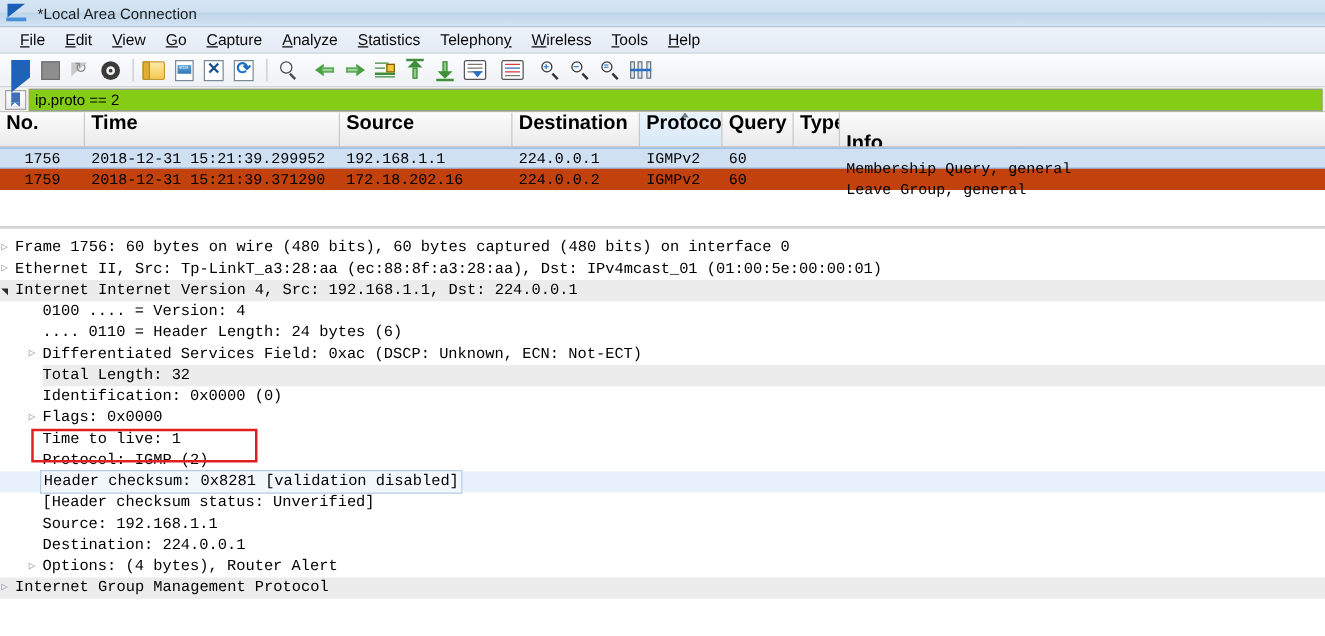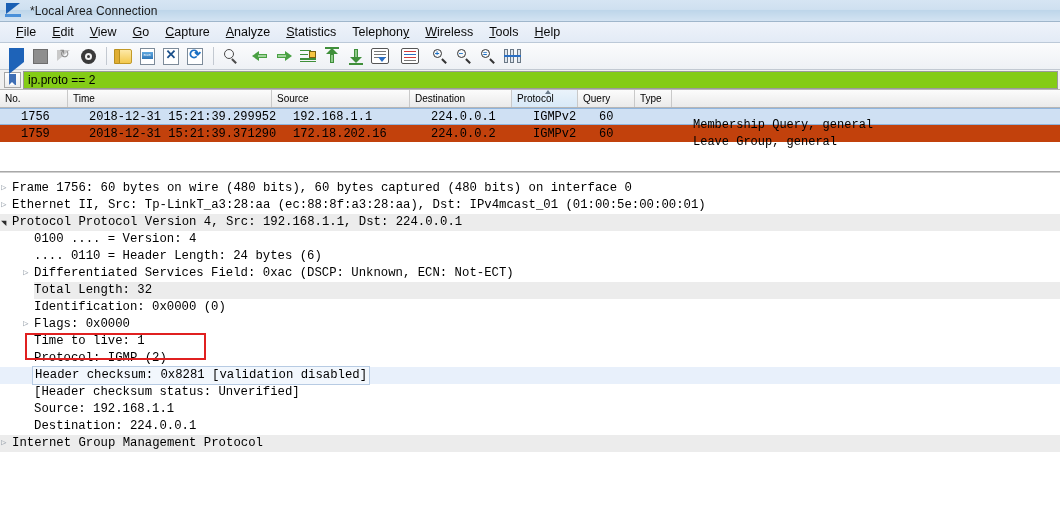--- a/index.html
+++ b/index.html
@@ -325,25 +325,26 @@
     font-family: "Liberation Sans", sans-serif;
   }
 
   
   .packet-list {
     border-bottom: 1px solid #a8a8a8;
     background: #fff;
   }
   .plist-header {
     display: flex;
-    height: 18px;
+    height: 28px;
     background: linear-gradient(to bottom,#fcfcfc,#eaeaea);
     border-bottom: 1px solid #b5b5b5;
-    font-size: 10px;
-    box-sizing: border-box;
+    font-size: 16px;
+    box-sizing: border-box;
+    font-weight: bold;
   }
   .plist-header .col {
     border-right: 1px solid #c9c9c9;
     padding-left: 5px;
     line-height: 17px;
     box-sizing: border-box;
     overflow: hidden;
     white-space: nowrap;
     position: relative;
   }
@@ -374,21 +375,21 @@
   }
   .plist-row.igmp {
     background: #c2410c;
   }
   .plist-row .cell {
     padding: 0 5px;
     box-sizing: border-box;
     overflow: hidden;
     white-space: nowrap;
   }
-  .cell.num { text-align: left; margin-left: 16px; }
+  .cell.num { text-align: center; }
 
   .c-no   { width: 68px; }
   .c-time { width: 204px; }
   .c-src  { width: 138px; }
   .c-dst  { width: 102px; }
   .c-proto{ width: 66px; }
   .c-len  { width: 57px; }
   .c-type { width: 37px; }
   .c-info { flex: 1; margin-top: 16px; }
 
@@ -649,21 +650,21 @@
     <span class="dtext">Frame 1756: 60 bytes on wire (480 bits), 60 bytes captured (480 bits) on interface 0</span>
   </div>
 
   <div class="dline">
     <span class="twisty closed"></span>
     <span class="dtext">Ethernet II, Src: Tp-LinkT_a3:28:aa (ec:88:8f:a3:28:aa), Dst: IPv4mcast_01 (01:00:5e:00:00:01)</span>
   </div>
 
   <div class="dline hl-gray">
     <span class="twisty open"></span>
-    <span class="dtext">Protocol Protocol Version 4, Src: 192.168.1.1, Dst: 224.0.0.1</span>
+    <span class="dtext">Internet Internet Version 4, Src: 192.168.1.1, Dst: 224.0.0.1</span>
   </div>
 
   <div class="dline">
     <span class="twisty" style="width:34px;"></span>
     <span class="dtext">0100 .... = Version: 4</span>
   </div>
 
   <div class="dline">
     <span class="twisty" style="width:34px;"></span>
     <span class="dtext">.... 0110 = Header Length: 24 bytes (6)</span>
@@ -714,20 +715,25 @@
   <div class="dline">
     <span class="twisty" style="width:34px;"></span>
     <span class="dtext">Source: 192.168.1.1</span>
   </div>
 
   <div class="dline">
     <span class="twisty" style="width:34px;"></span>
     <span class="dtext">Destination: 224.0.0.1</span>
   </div>
 
+  <div class="dline">
+    <span class="twisty" style="width:22px;"></span>
+    <span class="twisty closed"></span>
+    <span class="dtext">Options: (4 bytes), Router Alert</span>
+  </div>
 
   <div class="dline hl-gray">
     <span class="twisty closed"></span>
     <span class="dtext">Internet Group Management Protocol</span>
   </div>
 
   <div class="annot-box" style="left:25px; top:160px; width:181px; height:27px;"></div>
 </div>
 
 </body></html>

